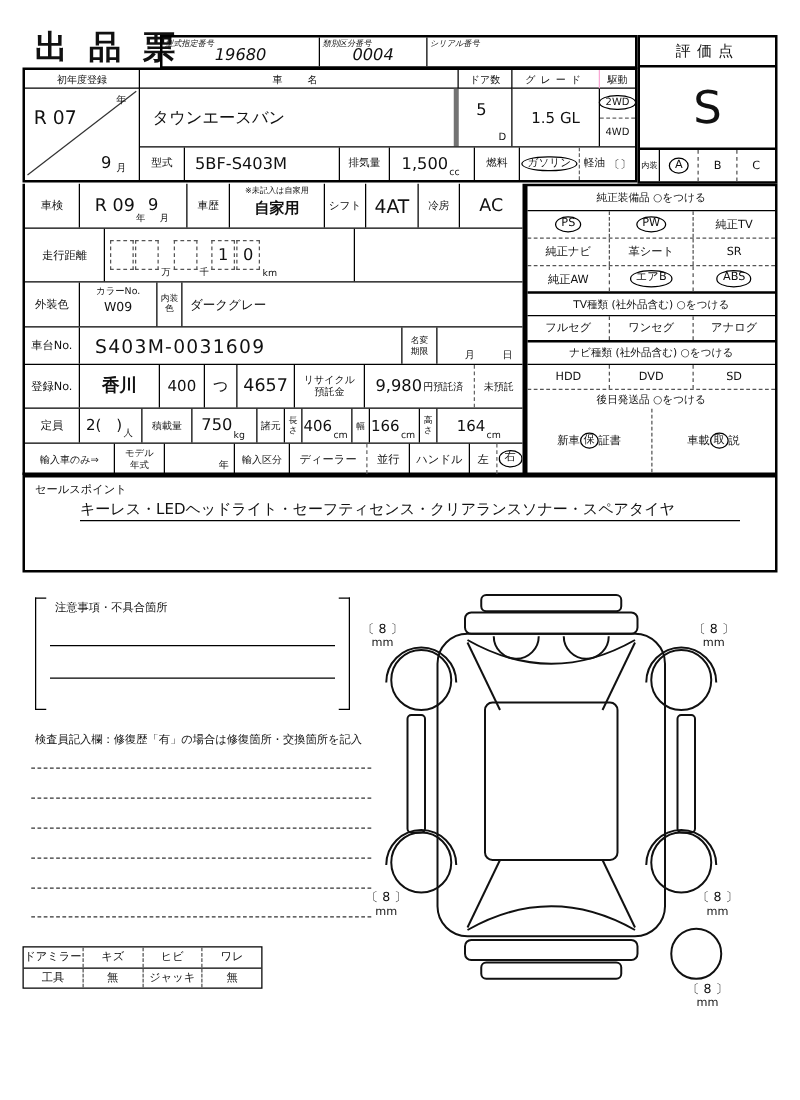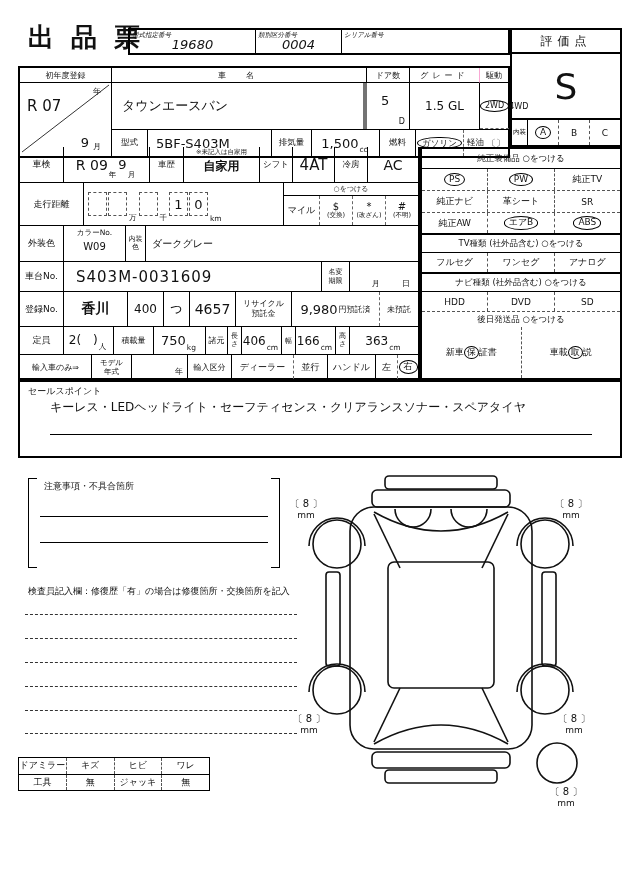--- a/index.html
+++ b/index.html
@@ -68,21 +68,21 @@
     <div style="flex:0 0 25px;display:flex;align-items:stretch">
       <div class="vt f65" style="flex:0 0 16px;border-right:1px solid #000;display:flex;align-items:center;justify-content:center">内装</div>
       <div class="gc f9">
         <span class="f9 circled">A</span>
       </div>
       <div class="gc f9">B</div>
       <div class="gc f9 last">C</div>
     </div>
   </div>
 
-  <div class="abs" style="left:18px;top:66px;width:492px;height:92px;border:2.5px solid #000">
+  <div class="abs" style="left:18px;top:54px;width:492px;height:92px;border:2.5px solid #000">
 
     <div class="abs f8" style="left:0;top:0;width:92px;height:15px;border-right:1px solid #000;border-bottom:1px solid #000;display:flex;align-items:center;justify-content:center">初年度登録</div>
     <div class="abs f8" style="left:92px;top:0;width:255px;height:15px;border-right:1px solid #000;border-bottom:1px solid #000;display:flex;align-items:center;justify-content:center;letter-spacing:6px">車　名</div>
     <div class="abs f8" style="left:347px;top:0;width:43px;height:15px;border-right:1px solid #000;border-bottom:1px solid #000;display:flex;align-items:center;justify-content:center">ドア数</div>
     <div class="abs f8" style="left:390px;top:0;width:70px;height:15px;border-right:1px solid #f9a8d4;border-bottom:1px solid #000;display:flex;align-items:center;justify-content:center;letter-spacing:4px">グレード</div>
     <div class="abs f8" style="left:460px;top:0;right:0;height:15px;border-bottom:1px solid #000;display:flex;align-items:center;justify-content:center">駆動</div>
 
     <div class="abs" style="left:0;top:15px;width:92px;bottom:0;border-right:1px solid #000">
       <svg class="abs" style="left:0;top:0" width="91" height="71">
         <line x1="2" y1="69" x2="89" y2="2" stroke="#333" stroke-width="1"></line>
@@ -95,21 +95,21 @@
 
     <div class="abs f13" style="left:92px;top:15px;width:255px;height:46px;border-right:4px solid #737373;display:flex;align-items:center;padding-left:10px">タウンエースバン</div>
 
     <div class="abs" style="left:347px;top:15px;width:43px;height:46px;border-right:1px solid #000">
       <span class="abs f13" style="left:14px;top:10px">5</span>
       <span class="abs f8" style="right:4px;bottom:3px">D</span>
     </div>
 
     <div class="abs f12" style="left:390px;top:15px;width:70px;height:46px;border-right:1px solid #000;display:flex;align-items:center;justify-content:center">1.5 GL</div>
 
-    <div class="abs" style="left:460px;top:15px;right:0;height:46px;display:flex;flex-direction:row">
+    <div class="abs" style="left:460px;top:15px;right:0;height:46px;display:flex;flex-direction:column">
       <div style="flex:1;display:flex;align-items:center;justify-content:center;border-bottom:1px dashed #666">
         <span class="f8 circled">2WD</span>
       </div>
       <div class="f8" style="flex:1;display:flex;align-items:center;justify-content:center">4WD</div>
     </div>
 
     <div class="abs" style="left:92px;top:61px;right:0;bottom:0;border-top:1px solid #000;display:flex">
       <div class="c f85" style="flex:0 0 36px">型式</div>
       <div class="c f13" style="flex:0 0 124px;justify-content:flex-start;padding-left:8px">5BF-S403M</div>
       <div class="c f85" style="flex:0 0 40px">排気量</div>
@@ -156,38 +156,20 @@
       <div class="c" style="flex:0 0 200px;justify-content:flex-start;padding-left:4px">
         <span class="obox"></span>
         <span class="obox"></span>
         <span class="u">万</span>
         <span class="obox"></span>
         <span class="u">千</span>
         <span class="obox">1</span>
         <span class="obox">0</span>
         <span class="u">km</span>
       </div>
-      <div class="last" style="flex:1;display:flex;flex-direction:column">
-        <div class="f7" style="flex:0 0 13px;border-bottom:1px solid #000;display:flex;align-items:center;justify-content:center">○をつける</div>
-        <div style="flex:1;display:flex">
-          <div class="c cd f9" style="flex:0 0 36px;border-right:1px dashed #666">マイル</div>
-          <div class="mark cd" style="flex:1;border-right:1px dashed #666">
-            <span class="sym">$</span>
-            <span class="sub">(交換)</span>
-          </div>
-          <div class="mark cd" style="flex:1;border-right:1px dashed #666">
-            <span class="sym">*</span>
-            <span class="sub">(改ざん)</span>
-          </div>
-          <div class="mark" style="flex:1">
-            <span class="sym">#</span>
-            <span class="sub">(不明)</span>
-          </div>
-        </div>
-      </div>
     </div>
 
     <div class="row" style="height:36px">
       <div class="c f9" style="flex:0 0 44px">外装色</div>
       <div class="c" style="flex:0 0 62px;flex-direction:column;justify-content:flex-start">
         <span class="f75" style="margin-top:2px">カラーNo.</span>
         <span class="f10" style="margin-top:3px">W09</span>
       </div>
       <div class="c" style="flex:0 0 20px">
         <span class="vt f7">内装色</span>
@@ -244,21 +226,21 @@
       </div>
       <div class="c f7" style="flex:0 0 14px">幅</div>
       <div class="c" style="flex:0 0 40px">
         <span class="f12">166</span>
         <span class="u">cm</span>
       </div>
       <div class="c" style="flex:0 0 14px">
           <span class="vt f7">高さ</span>
         </div>
       <div class="c last" style="flex:1">
-        <span class="f12">363</span>
+        <span class="f12">164</span>
         <span class="u">cm</span>
       </div>
     </div>
 
     <div class="row" style="height:24px;border-bottom:none">
       <div class="c f8" style="flex:0 0 72px">輸入車のみ⇒</div>
       <div class="c" style="flex:0 0 40px">
         <span class="f75" style="width:26px;word-break:break-all;line-height:1.2;text-align:center">モデル年式</span>
       </div>
       <div class="c" style="flex:0 0 56px;display:block">
@@ -332,21 +314,21 @@
       <div class="gc last">
         <span class="f9">車載</span>
           <span class="f9 circled" style="padding:0 2px">取</span>
           <span class="f9">説</span>
       </div>
     </div>
   </div>
 
   <div class="abs" style="left:18px;top:380px;width:604px;height:78px;border:2.5px solid #000;border-top:2px solid #000">
     <div class="abs f9" style="left:8px;top:3px">セールスポイント</div>
-    <div class="abs f11" style="left:30px;top:17px;right:28px;border-bottom:1.5px solid #000;padding-bottom:18px">キーレス・LEDヘッドライト・セーフティセンス・クリアランスソナー・スペアタイヤ</div>
+    <div class="abs f11" style="left:44px;top:17px;right:28px;border-bottom:1.5px solid #000;padding-bottom:0">キーレス・LEDヘッドライト・セーフティセンス・クリアランスソナー・スペアタイヤ</div>
   </div>
 
   <div class="abs" style="left:28px;top:478px;width:252px;height:90px">
     <div class="abs" style="left:0;top:0;bottom:0;width:9px;border-left:1.5px solid #000;border-top:1.5px solid #000;border-bottom:1.5px solid #000"></div>
     <div class="abs" style="right:0;top:0;bottom:0;width:9px;border-right:1.5px solid #000;border-top:1.5px solid #000;border-bottom:1.5px solid #000"></div>
     <div class="abs f9" style="left:16px;top:2px">注意事項・不具合箇所</div>
     <div class="nline" style="left:12px;right:12px;top:38px"></div>
     <div class="nline" style="left:12px;right:12px;top:64px"></div>
   </div>
 

